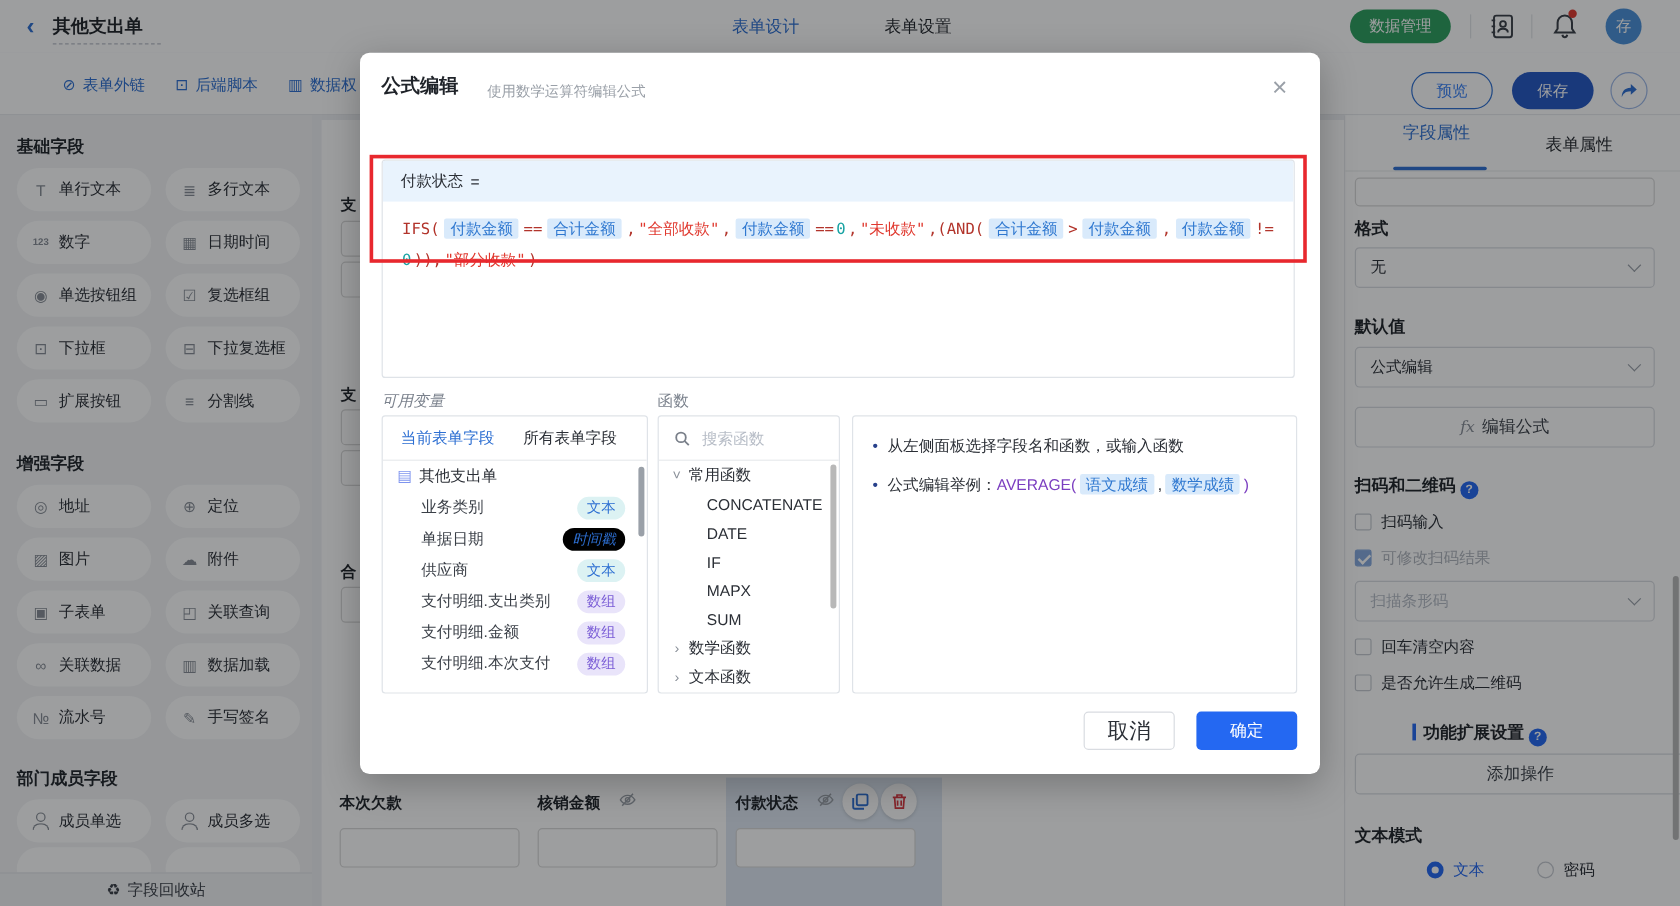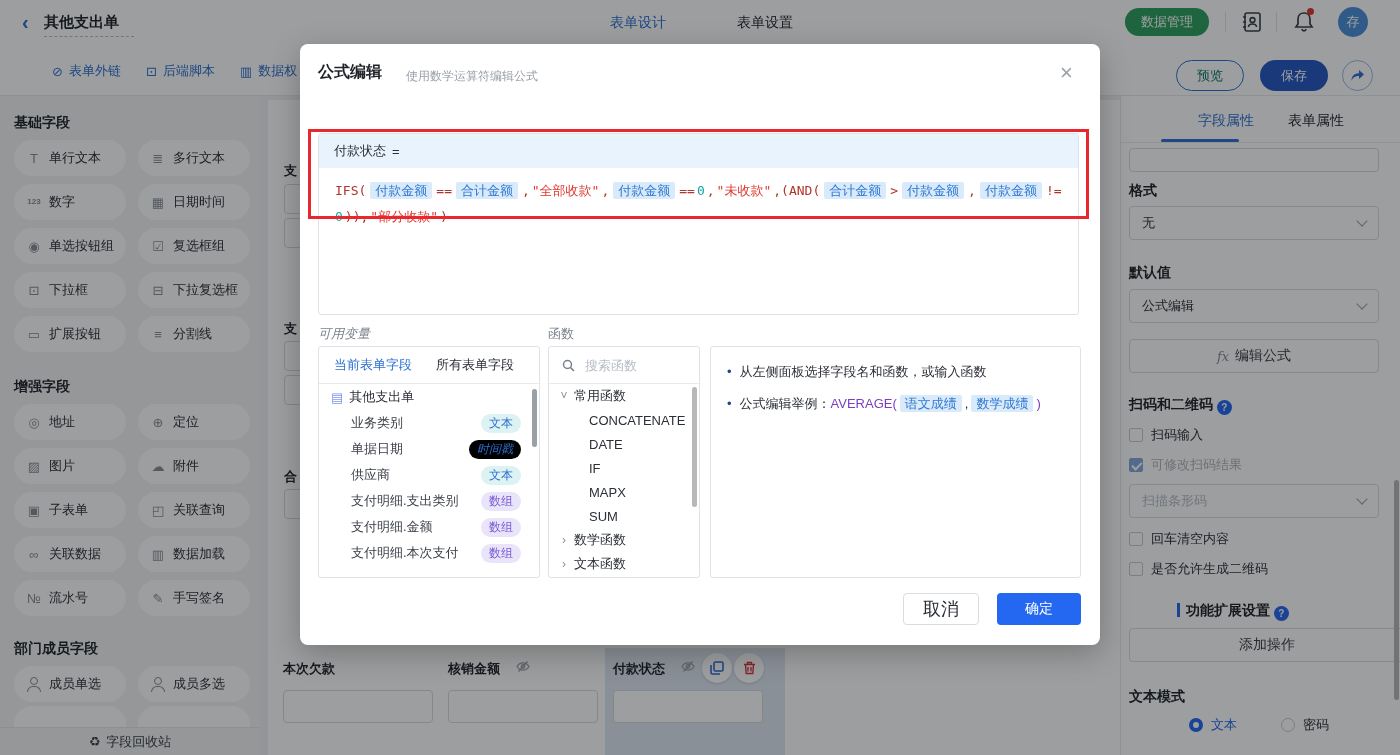--- a/index.html
+++ b/index.html
@@ -16,21 +16,21 @@
   .pill-green{background:#2c9e5e;color:#fff;font-size:13px;border-radius:15px;
               display:flex;align-items:center;justify-content:center;}
   .vdiv{background:#e2e4e8;width:1px;}
   .avatar{background:#4a90d9;color:#fff;border-radius:50%;font-size:13px;
           display:flex;align-items:center;justify-content:center;}
   .reddot{width:7px;height:7px;background:#e0382e;border-radius:50%;}
   
   .toolbar{left:0;top:44px;width:1400px;height:52px;background:#fff;border-bottom:1px solid #e8eaed;box-sizing:border-box;}
   .tool-link{display:flex;align-items:center;gap:6px;color:#2d6fd2;font-size:13px;}
   .tool-ic{font-size:13px;}
-  .btn-outline{border:1px solid #2d6fd2;color:#0f766e;background:#fff;border-radius:16px;
+  .btn-outline{border:1px solid #2d6fd2;color:#3b82f6;background:#fff;border-radius:16px;
                font-size:13px;display:flex;align-items:center;justify-content:center;box-sizing:border-box;}
   .btn-primary{background:#2468f2;color:#fff;border-radius:16px;font-size:13px;
                display:flex;align-items:center;justify-content:center;}
   .btn-circle{border:1px solid #9db8e8;border-radius:50%;background:#fff;display:flex;align-items:center;justify-content:center;box-sizing:border-box;}
   
   .sidebar{left:0;top:96px;width:260px;height:659px;background:#f3f4f6;}
   .sec-title{font-size:14px;font-weight:bold;color:#1f2329;}
   .pill-grid{display:flex;flex-wrap:wrap;gap:8px 12px;width:240px;}
   .f-pill{width:112px;height:36px;background:#fff;border-radius:18px;display:flex;align-items:center;
           padding-left:12px;box-sizing:border-box;gap:7px;font-size:13px;color:#2b2f36;}
@@ -326,21 +326,21 @@
     </svg>
   </div>
   <div class="abs icirc" style="left:466px;top:553px;" data-name="delete-field-button">
     <svg width="13" height="14" viewBox="0 0 13 14" fill="none" stroke="#d9363e" stroke-width="1.4">
       <path d="M1 3.5h11M4.5 3V1.5h4V3M2.5 3.5l.7 9h6.6l.7-9M5 6v4.5M8 6v4.5"></path>
     </svg>
   </div>
 </div>
 
 <div class="abs rpanel" data-name="property-panel">
-  <div class="abs rtab active" style="left:48px;top:16px;margin-left:29px;" data-name="tab-field-properties">字段属性</div>
+  <div class="abs rtab active" style="left:48px;top:6px;" data-name="tab-field-properties">字段属性</div>
   <div class="abs rtab" style="left:167px;top:16px;" data-name="tab-form-properties">表单属性</div>
   <div class="abs rtab-underline" style="left:40px;top:43px;width:78px;" data-name="active-tab-underline"></div>
   <div class="abs" style="left:0;top:46px;width:280px;height:1px;background:#eceef1;" data-name="divider"></div>
 
   <div class="abs bg-input" style="left:8px;top:52px;width:250px;height:24px;" data-name="property-input-partial"></div>
 
   <div class="abs plabel" style="left:8px;top:86px;" data-name="format-label">格式</div>
   <div class="abs dd" style="left:8px;top:110px;width:250px;" data-name="format-select">
     <span data-name="format-value">无</span>
     <span class="chev" data-name="chevron-down-icon"></span>

